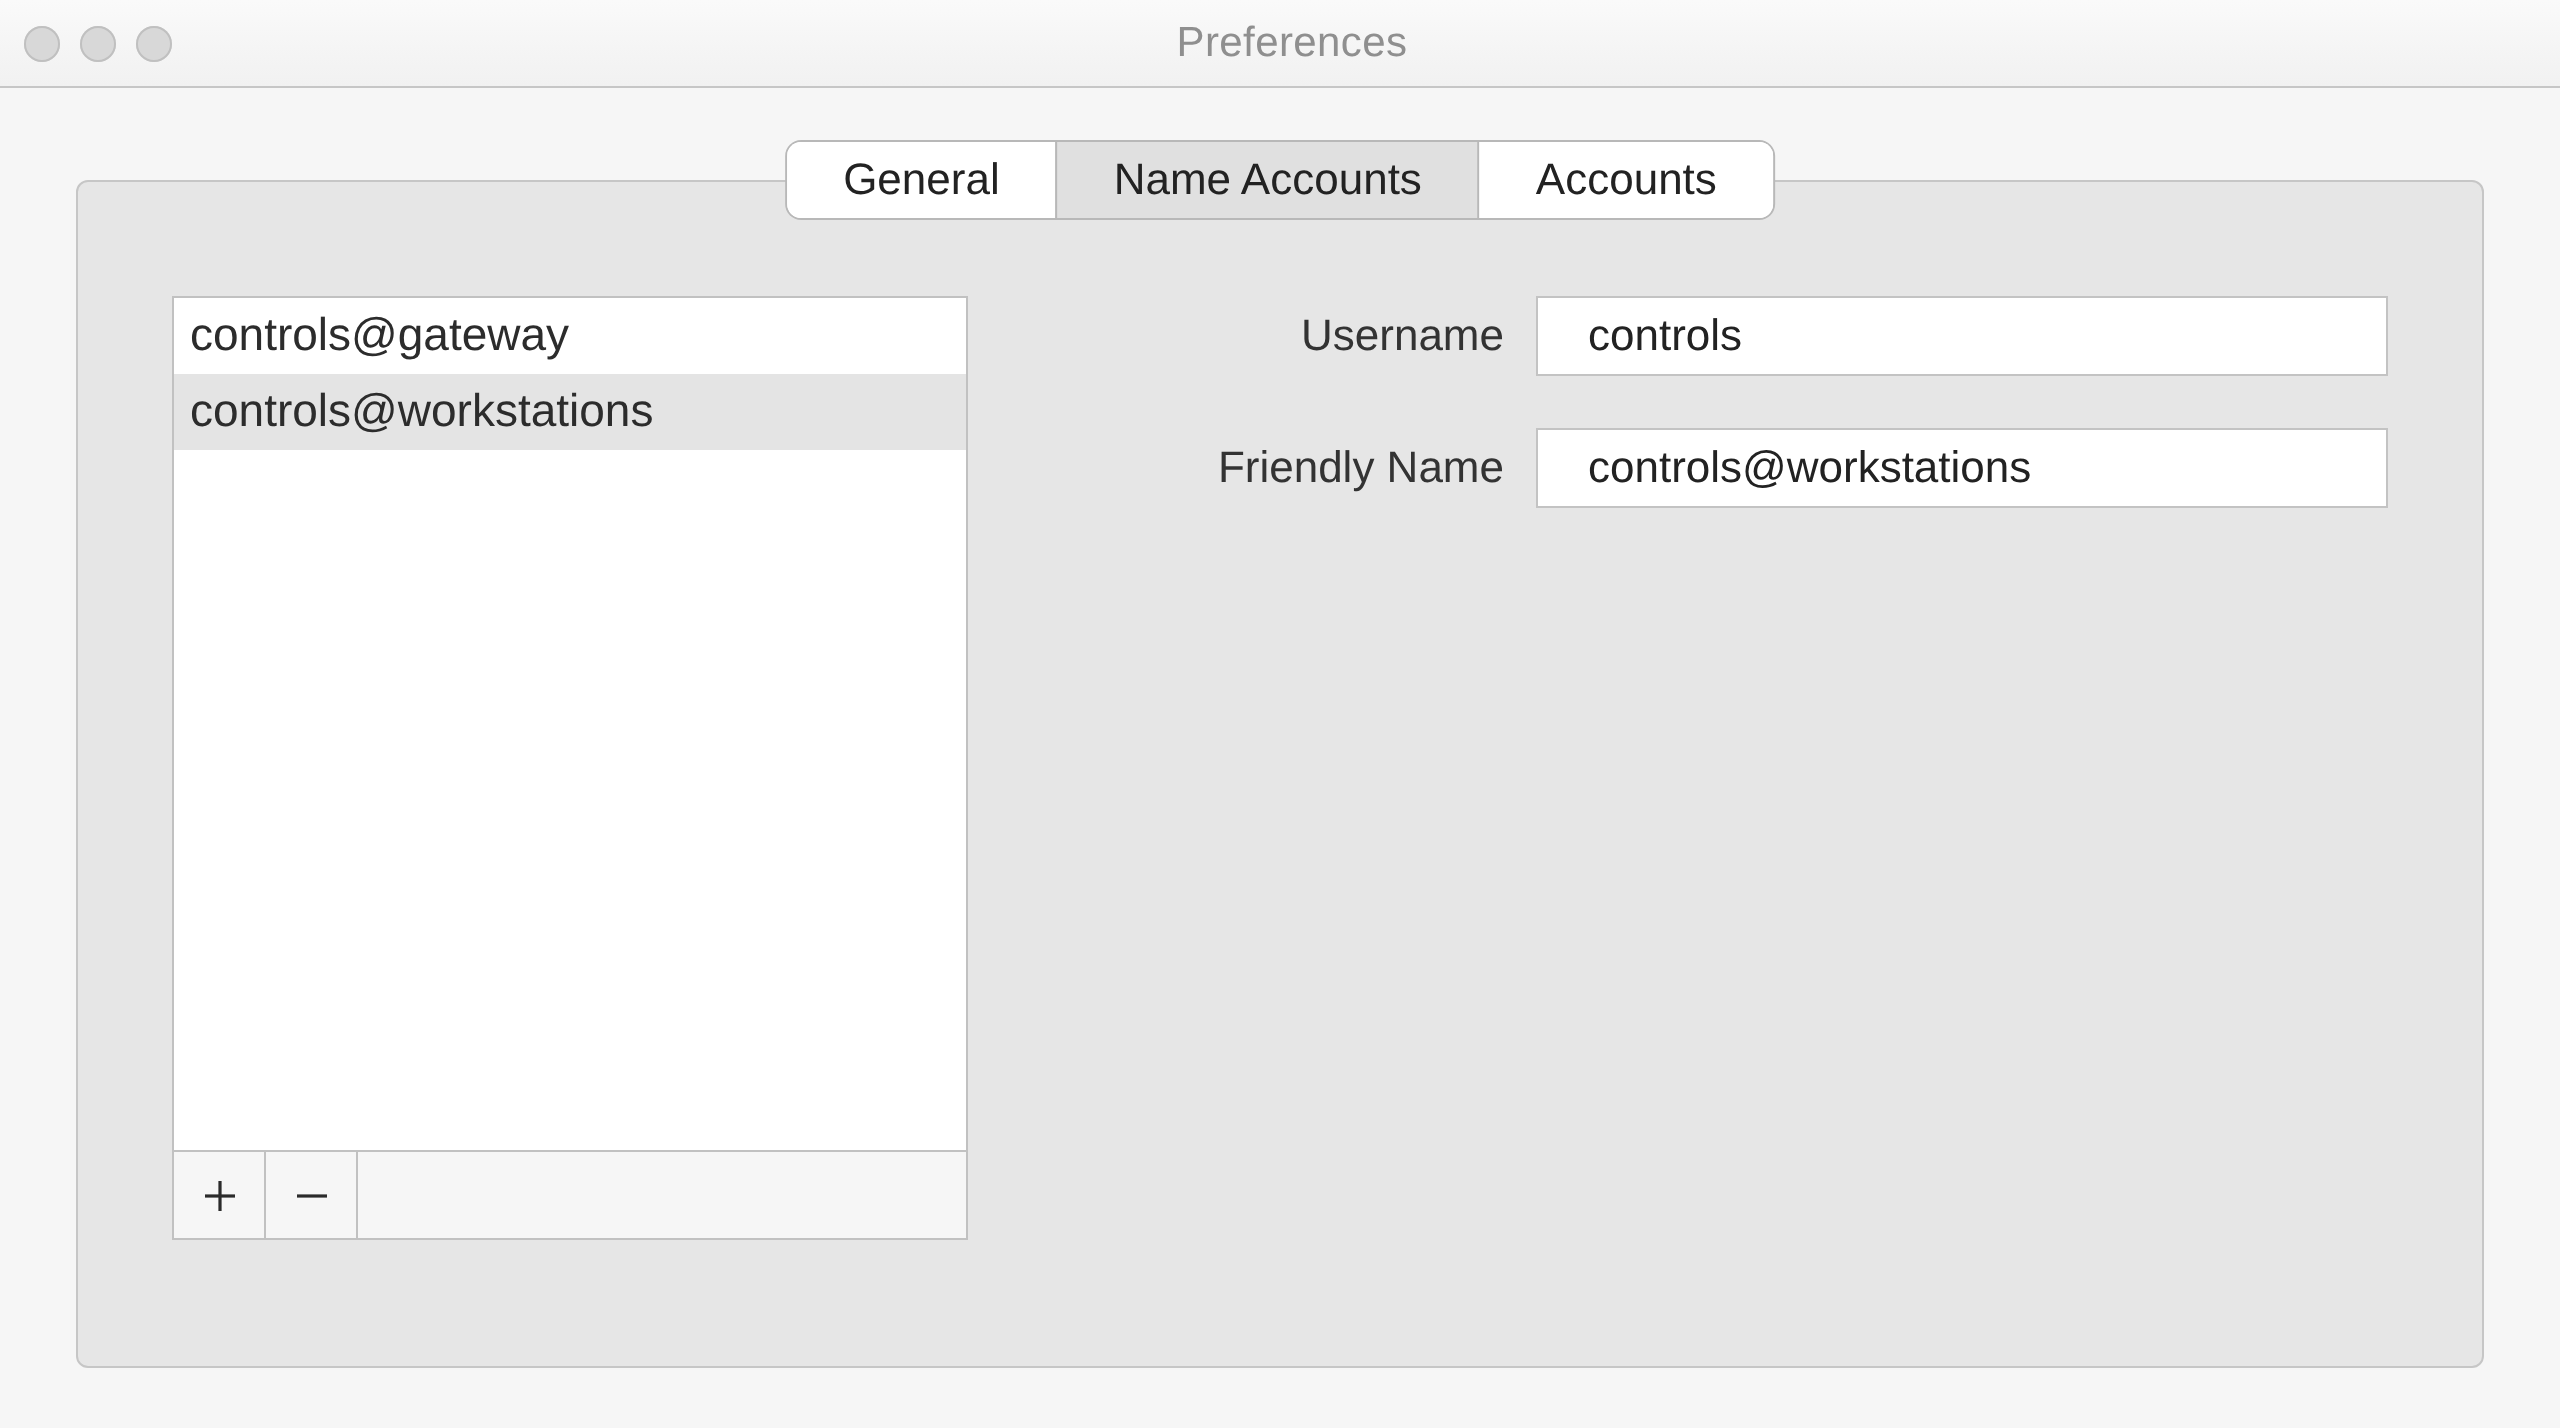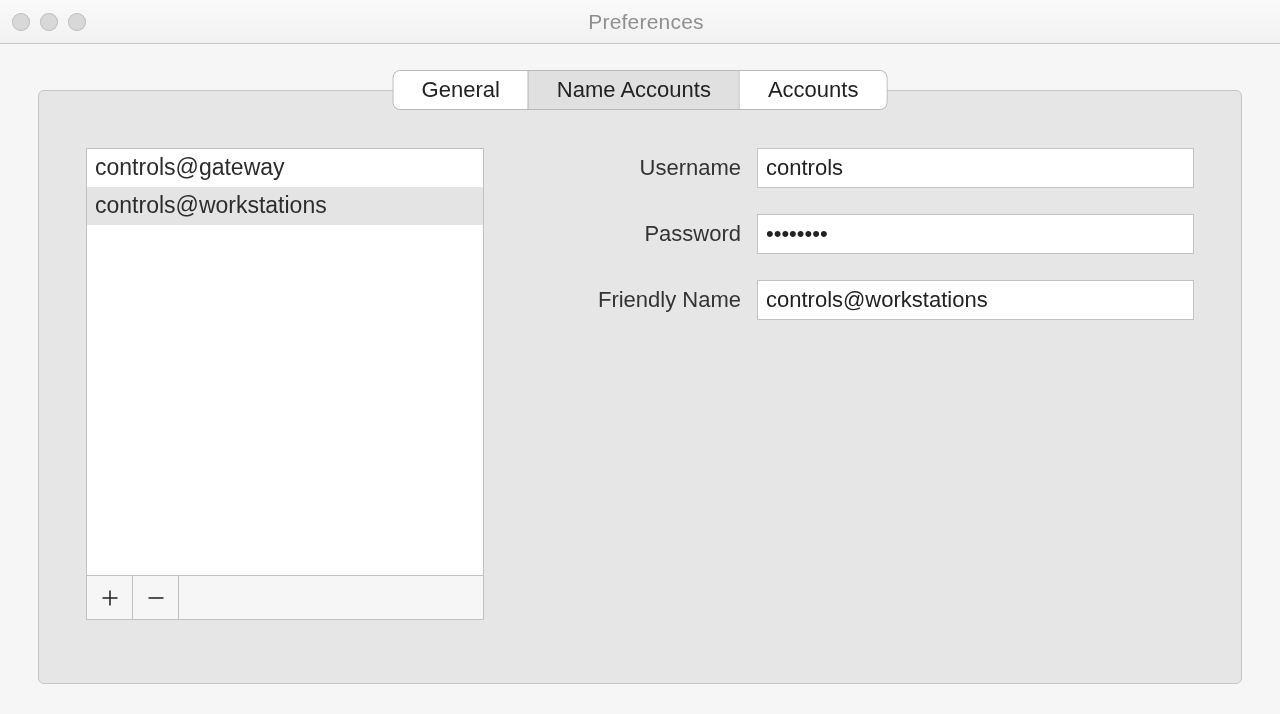--- a/index.html
+++ b/index.html
@@ -129,40 +129,40 @@
     border-right: 1px solid var(--list-border);
     display: flex; align-items: center; justify-content: center;
     background: #f6f6f6;
   }
   .icon-btn svg { stroke: #2b2b2b; stroke-width: 1.6; }
   .footer-fill { flex: 1; }
 
   
   .form {
     position: absolute;
-    left: 523px; top: 58px; right: 48px;
+    left: 534px; top: 58px; right: 48px;
   }
   .row {
     display: grid;
     grid-template-columns: 180px 1fr;
     column-gap: 16px;
     align-items: center;
     margin-bottom: 26px;
   }
   .lbl {
     text-align: right;
     font-size: 22px;
     color: var(--label);
   }
   .field {
     height: 40px;
     background: #fff;
     border: 1px solid var(--field-border);
     font-size: 22px;
-    padding: 0 8px;
+    padding: 0 25px;
     outline: none;
     color: #222;
     font-family: inherit;
   }
 </style>
 </head>
 <body>
 
 <div class="titlebar">
   <div class="traffic">
@@ -211,24 +211,20 @@
         <div class="footer-fill"></div>
       </div>
     </div>
 
     <div class="form">
       <div class="row">
         <div class="lbl">Username</div>
         <input class="field" type="text" value="controls" style="">
       </div>
       <div class="row">
-        <div class="lbl">Password</div>
-        <input class="field" type="text" value="••••••••" style="">
-      </div>
-      <div class="row">
         <div class="lbl">Friendly Name</div>
         <input class="field" type="text" value="controls@workstations" style="">
       </div>
     </div>
 
   </div>
 
 </div>
 
 </body></html>

